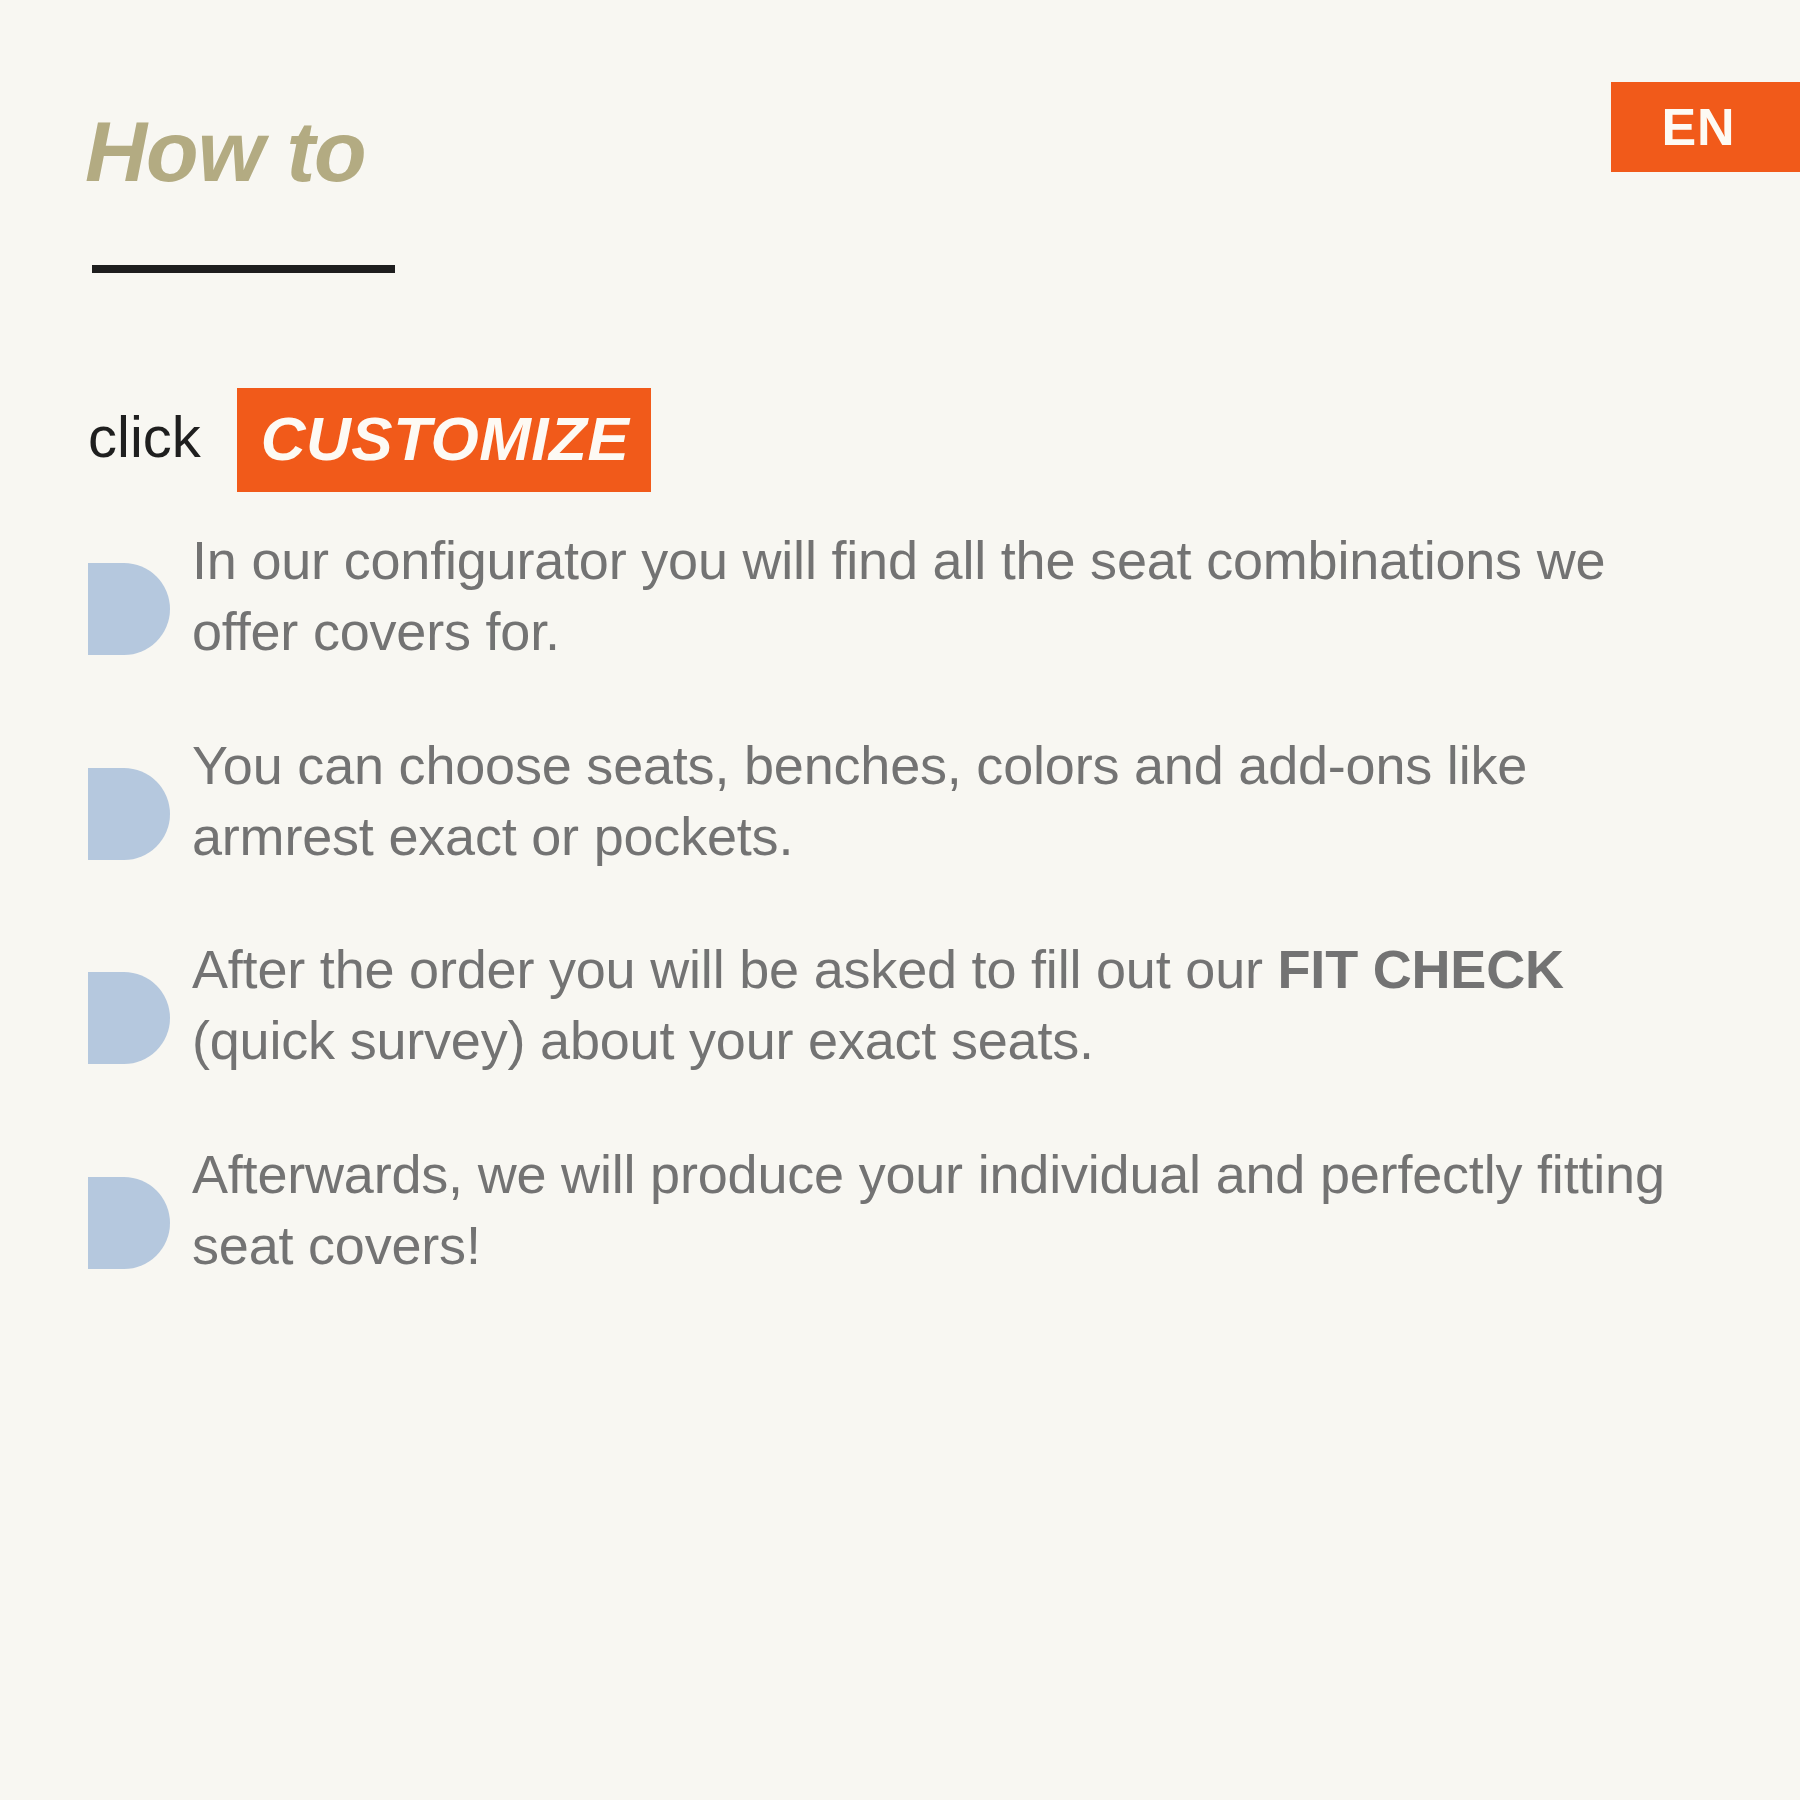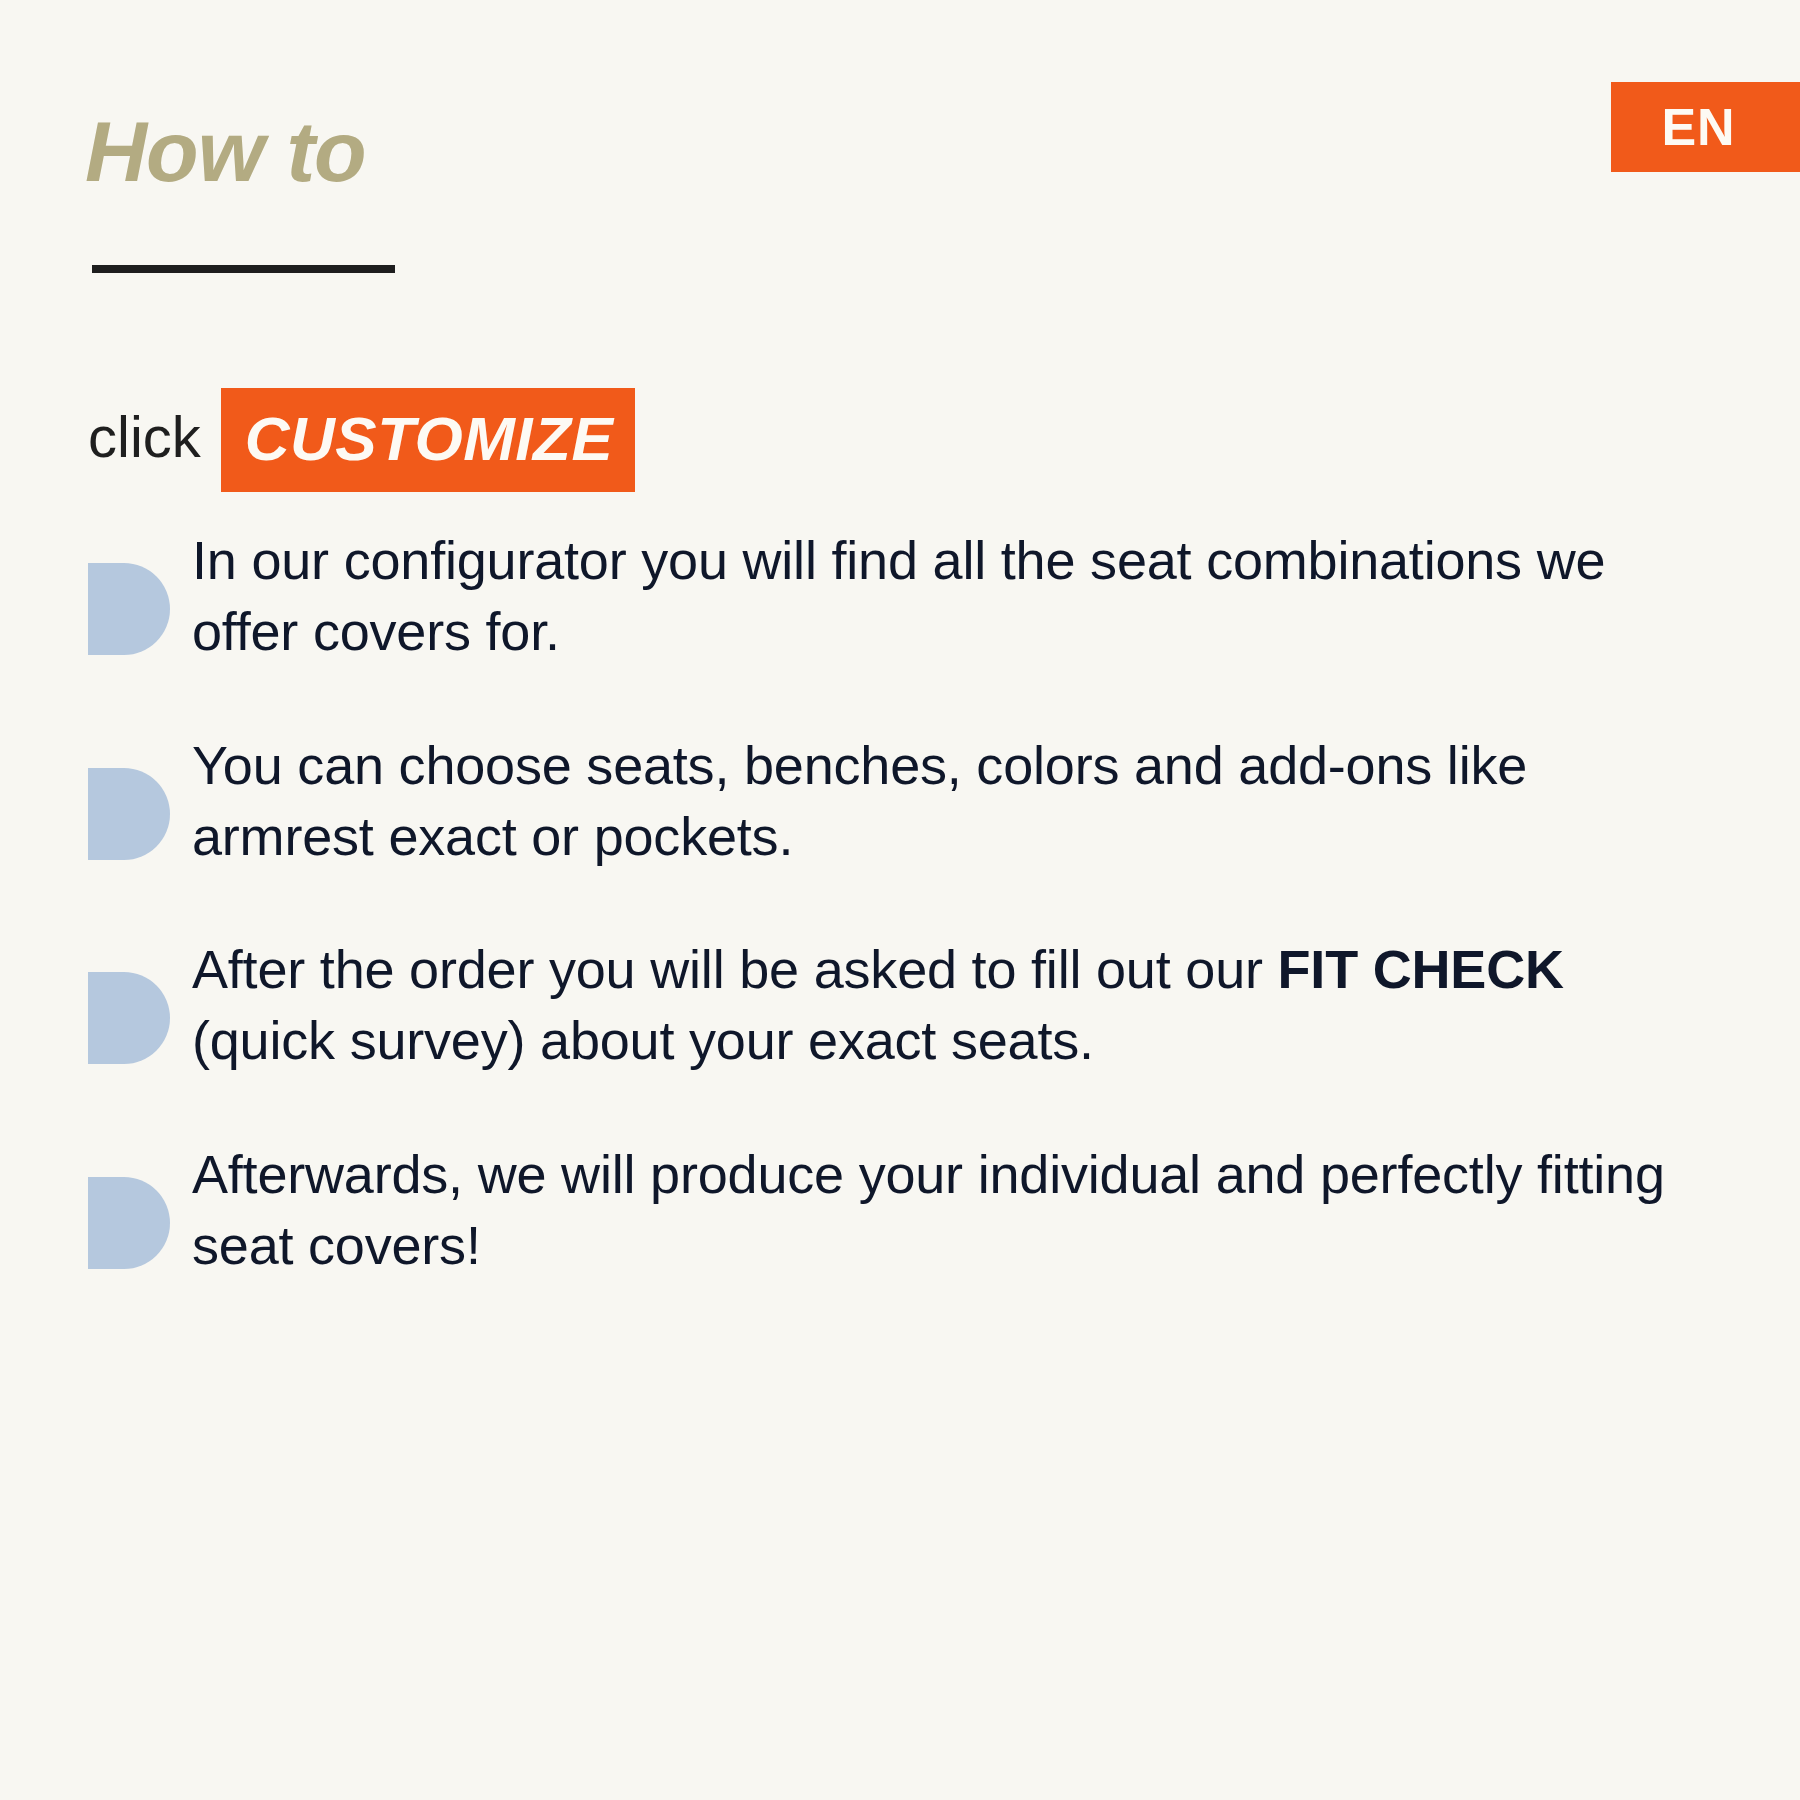--- a/index.html
+++ b/index.html
@@ -66,21 +66,21 @@
   }
   .cta-click {
     font-size:58px;
     font-weight:400;
     color:#1f1f1f;
     line-height:1;
     letter-spacing:0px;
     padding-bottom:6px;
   }
   .cta-highlight {
-    margin-left:20px;
+    margin-left:36px;
     background:#f15a1a;
     color:#fdfaf4;
     font-size:62px;
     font-weight:bold;
     font-style:italic;
     line-height:1;
     letter-spacing:0.5px;
     padding:20px 22px 22px 24px;
     white-space:nowrap;
   }
@@ -100,21 +100,21 @@
     flex:0 0 auto;
     width:82px; height:92px;
     background:#b5c8de;
     border-radius:0 46px 46px 0;
     margin-top:38px;
   }
   .bullet-text {
     margin-left:22px;
     font-size:54px;
     line-height:1.32;
-    color:#0f172a;
+    color:#737373;
     font-weight:400;
     letter-spacing:-0.2px;
   }
   .bullet-text .strong {
     font-weight:bold;
   }
 </style>
 </head>
 <body>
 

